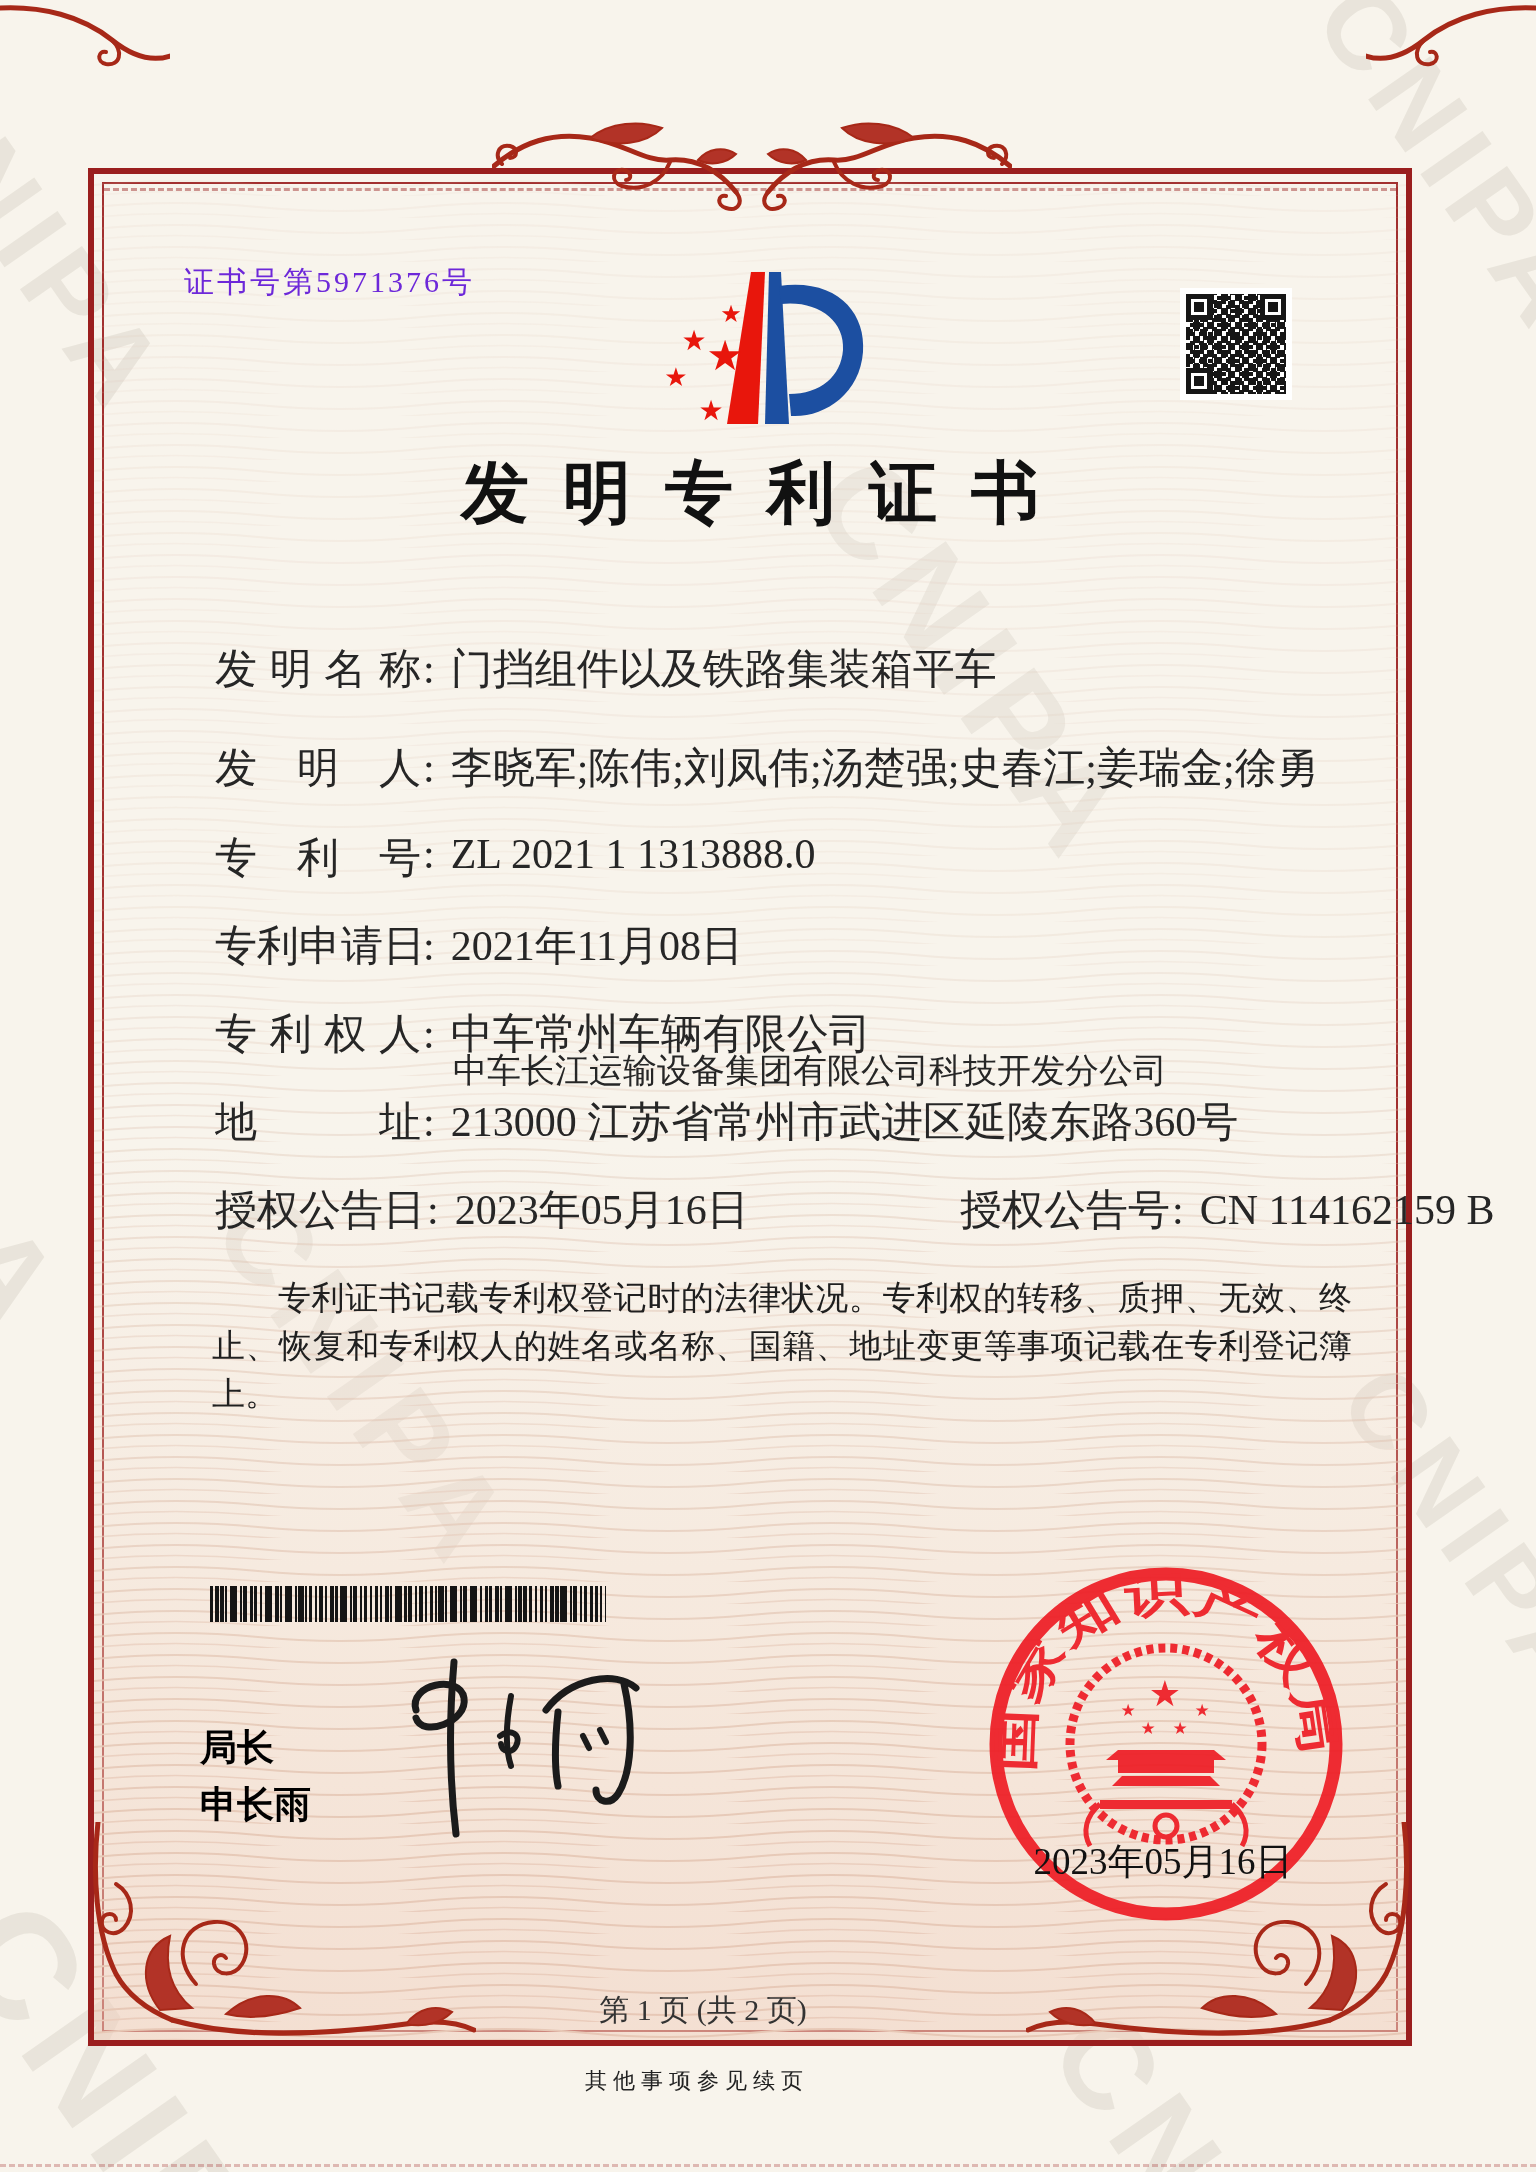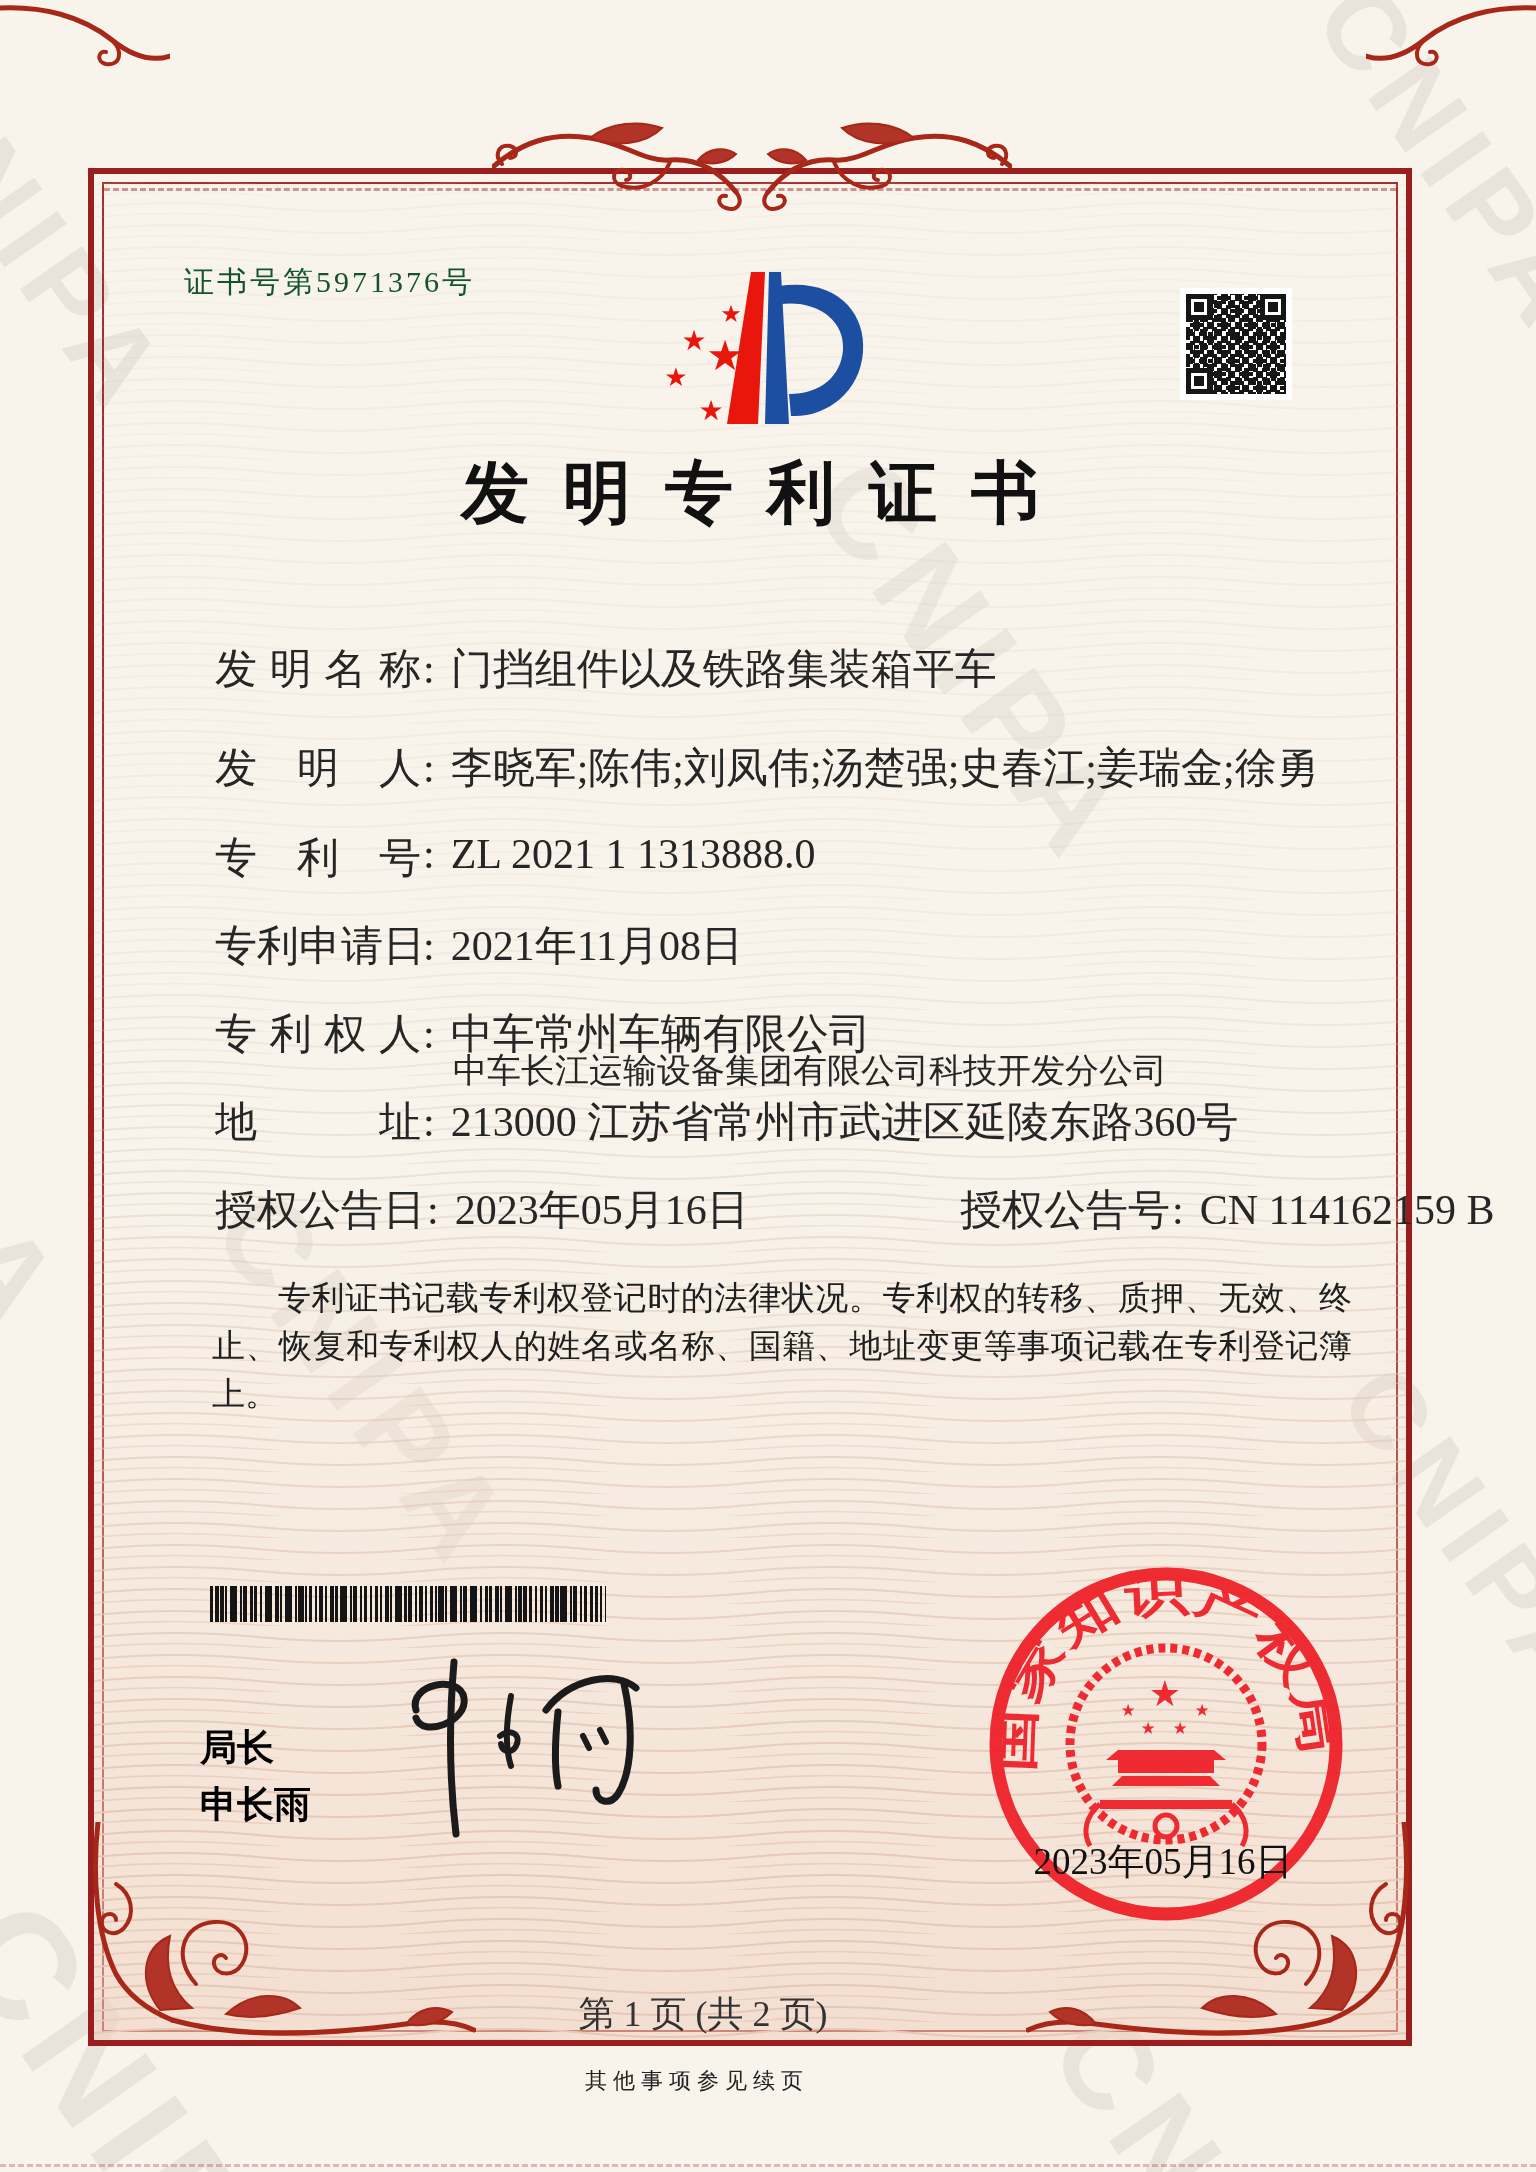--- a/index.html
+++ b/index.html
@@ -14,21 +14,21 @@
   .frame{position:absolute;left:88px;top:168px;width:1324px;height:1878px;border:6px solid #9a1e1e;box-sizing:border-box;}
   .frame-inner{position:absolute;inset:8px;border:2px solid rgba(154,30,30,.92);}
   .microdash-top{position:absolute;left:10px;right:10px;top:14px;border-top:3px dashed rgba(154,30,30,.45);}
   .waves{position:absolute;left:94px;top:174px;width:1312px;height:1866px;
          -webkit-mask-image:linear-gradient(180deg,rgba(0,0,0,.12) 0%,rgba(0,0,0,.18) 40%,rgba(0,0,0,.55) 68%,rgba(0,0,0,.95) 88%,#000 100%);
          mask-image:linear-gradient(180deg,rgba(0,0,0,.12) 0%,rgba(0,0,0,.18) 40%,rgba(0,0,0,.55) 68%,rgba(0,0,0,.95) 88%,#000 100%);}
   .tint{position:absolute;left:94px;top:174px;width:1312px;height:1866px;pointer-events:none;
         background:linear-gradient(180deg,rgba(243,219,203,0) 52%,rgba(242,214,197,.38) 78%,rgba(240,206,188,.55) 100%);}
   .bottomdash{position:absolute;left:0;top:2164px;width:1536px;border-top:3px dashed rgba(154,30,30,.28);}
   
-  .cert-no{position:absolute;left:184px;top:262px;font-size:30px;letter-spacing:3px;color:#14532d;}
+  .cert-no{position:absolute;left:184px;top:262px;font-size:30px;letter-spacing:3px;color:#6d28d9;}
   .doc-title{position:absolute;left:750px;top:448px;transform:translateX(-50%);font-size:68px;font-weight:700;
              letter-spacing:34px;padding-left:34px;white-space:nowrap;color:#111;}
   
   .field{position:absolute;left:215px;font-size:42px;white-space:nowrap;}
   .flabel{display:inline-block;width:206px;text-align:justify;text-align-last:justify;vertical-align:top;}
   .fcolon{display:inline-block;margin:0 16px 0 2px;}
   .fvalue{display:inline-block;}
   .fvalue2{position:absolute;left:453px;font-size:34px;white-space:nowrap;}
   .grant2{position:absolute;left:745px;top:0;}
   
@@ -48,21 +48,21 @@
     background-image:repeating-conic-gradient(#161616 0% 25%,transparent 0% 50%),
                      repeating-conic-gradient(#161616 0% 25%,transparent 0% 50%);
     background-size:14px 14px,9px 9px;background-position:0 0,4px 6px;}
   .finder{position:absolute;width:26px;height:26px;border:5px solid #161616;background:#fff;box-sizing:border-box;}
   .finder::after{content:"";position:absolute;inset:3px;background:#161616;}
   .f-tl{left:6px;top:6px;} .f-tr{right:6px;top:6px;} .f-bl{left:6px;bottom:6px;}
   
   .officer{position:absolute;left:200px;font-family:"Liberation Sans","DejaVu Sans",sans-serif;
            font-weight:600;font-size:37px;color:#000000;}
   
-  .page-no{position:absolute;left:703px;top:1990px;transform:translateX(-50%);font-size:36px;color:#333;}
+  .page-no{position:absolute;left:703px;top:1990px;transform:translateX(-50%);font-size:30px;color:#333;}
   .cont-note{position:absolute;left:697px;top:2066px;transform:translateX(-50%);font-size:22px;letter-spacing:6px;color:#222;white-space:nowrap;text-align:center;}
   svg{display:block;}
 </style>
 </head>
 <body>
 
 <div class="wm" style="left:-30px;top:40px;font-size:110px;">CNIPA</div>
 <div class="wm" style="left:1395px;top:-40px;font-size:110px;">CNIPA</div>
 <div class="wm" style="left:905px;top:430px;font-size:130px;color:rgba(158,148,132,0.13);">CNIPA</div>
 <div class="wm" style="left:-150px;top:930px;font-size:120px;">CNIPA</div>

